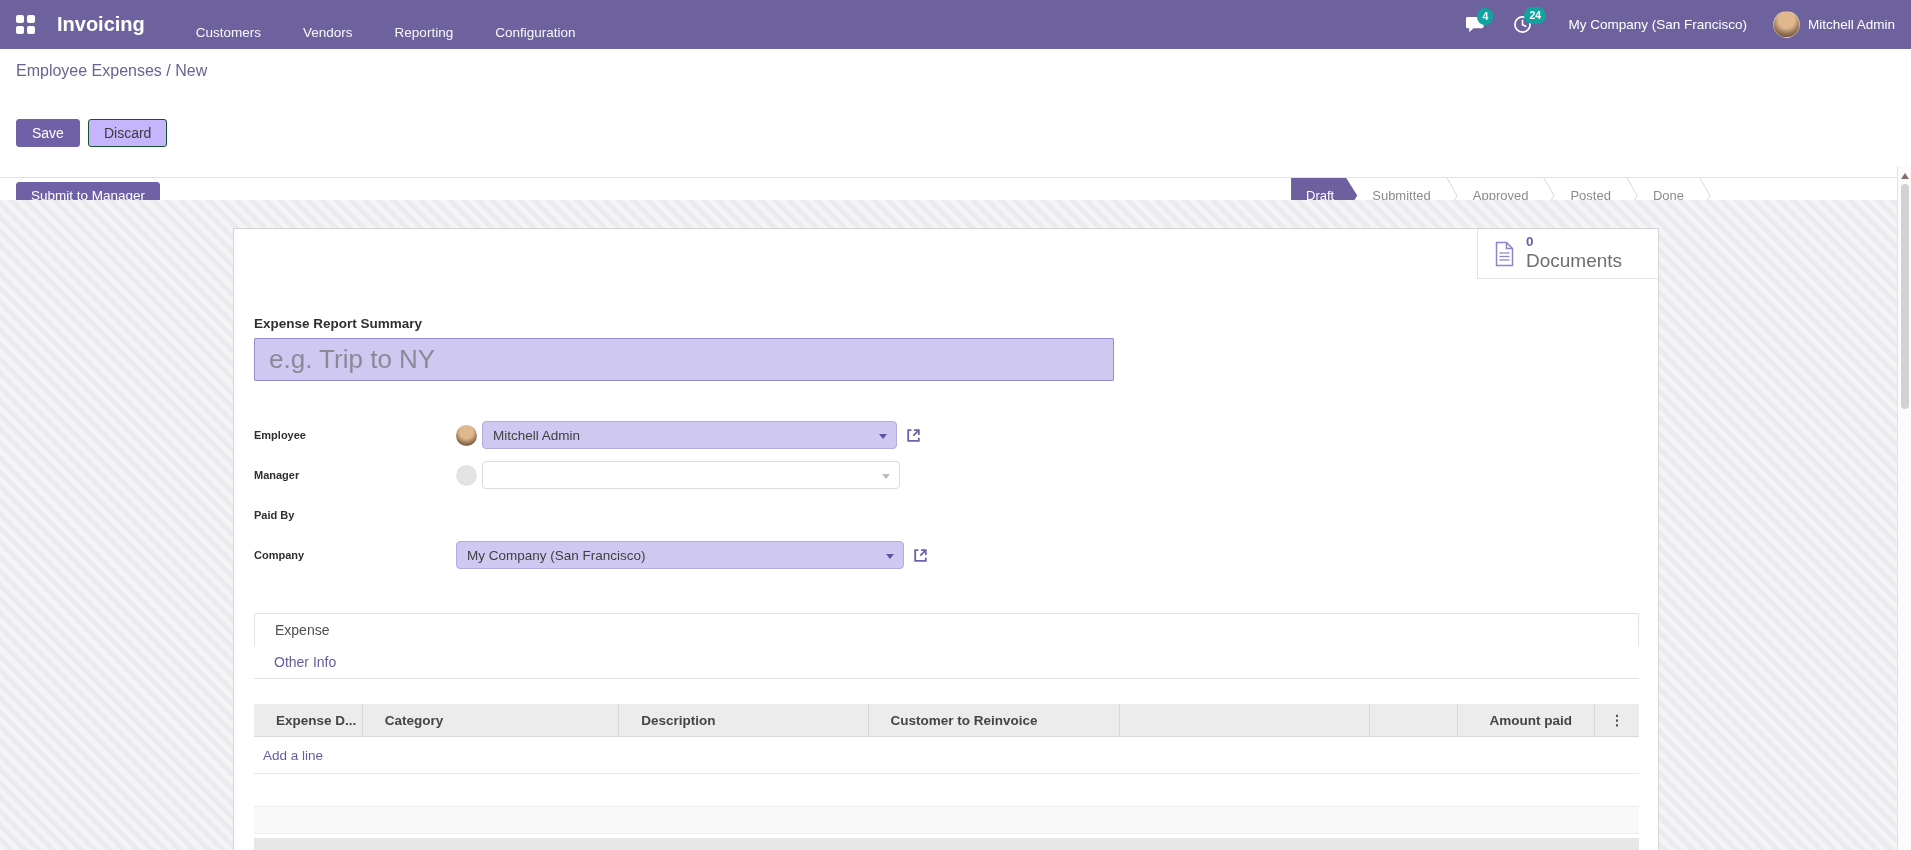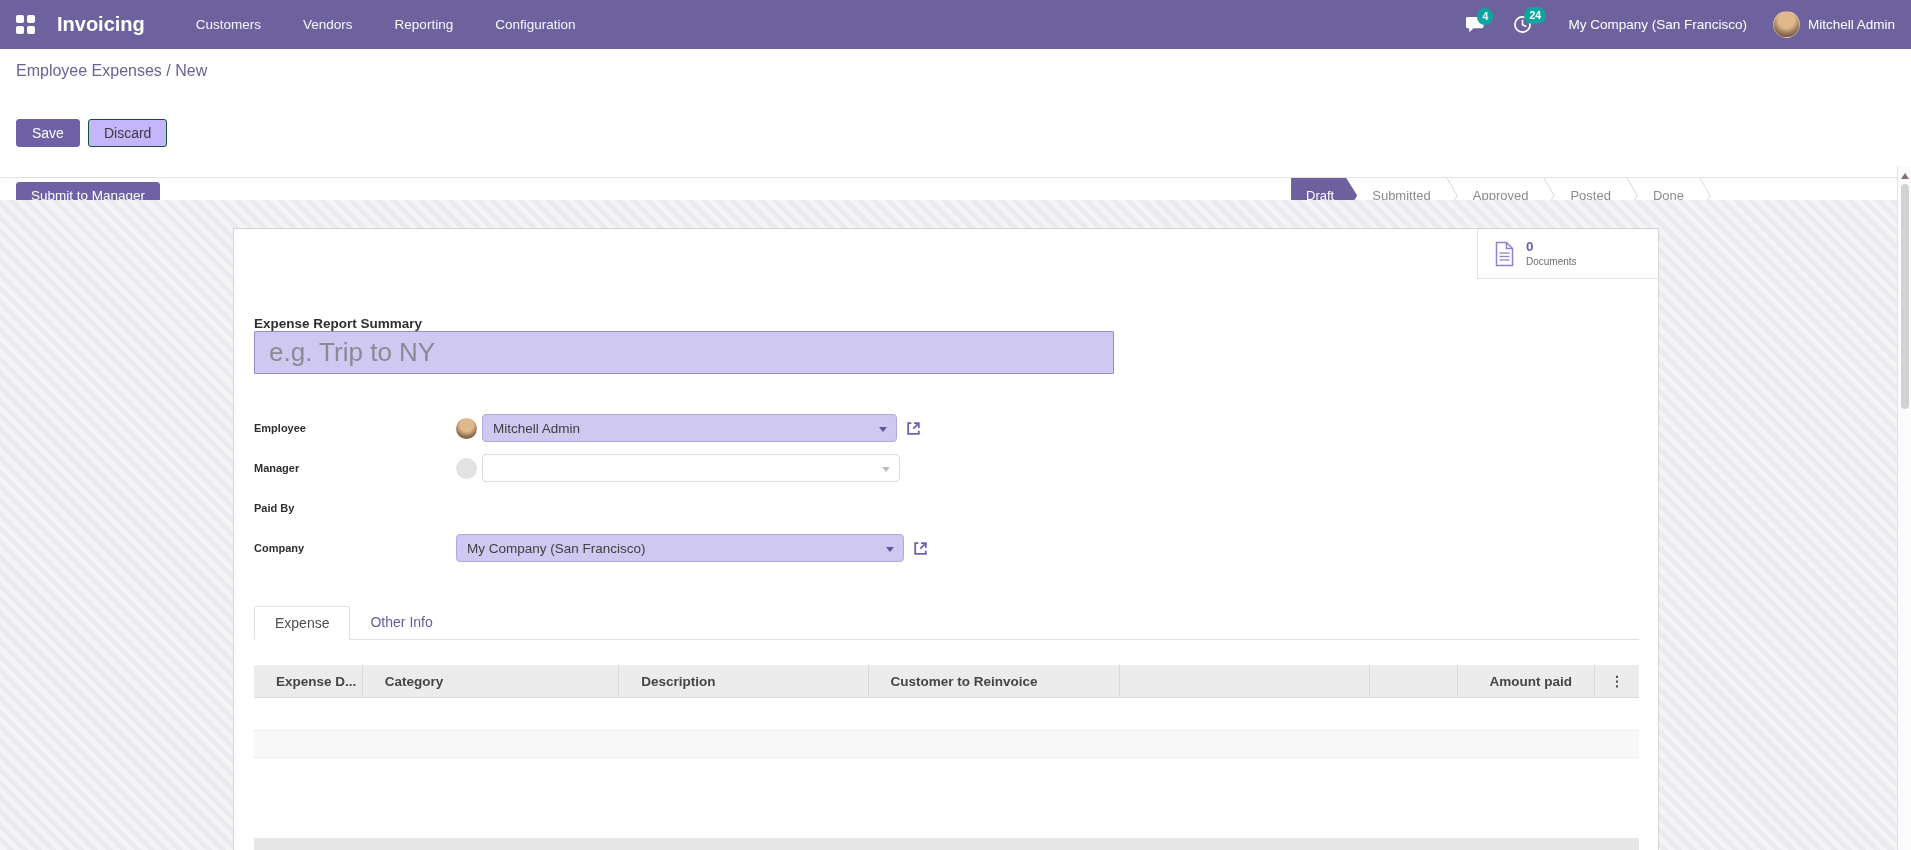--- a/index.html
+++ b/index.html
@@ -5,21 +5,21 @@
   * { margin:0; padding:0; box-sizing:border-box; }
   html,body { width:1911px; height:850px; font-family:"Liberation Sans", sans-serif; background:#fff; overflow:hidden; }
   .app { position:relative; width:1911px; height:850px; overflow:hidden; }
 
   
   .navbar { height:49px; background:#6e629e; display:flex; align-items:center; padding:0 16px; color:#fff; }
   .apps-icon { width:19px; height:19px; display:grid; grid-template-columns:8px 8px; grid-template-rows:8px 8px; gap:3px; cursor:pointer; }
   .apps-icon span { background:#fff; border-radius:2px; }
   .app-name { font-size:20px; font-weight:700; margin:0 30px 0 22px; cursor:pointer; }
   .nav-menu { display:flex; height:49px; }
-  .nav-menu-item { font-size:13.5px; line-height:49px; padding:0 21px; color:rgba(255,255,255,.95); cursor:pointer; }
+  .nav-menu-item { font-size:13.5px; line-height:49px; padding:8px 21px; color:rgba(255,255,255,.95); cursor:pointer; }
   .nav-right { margin-left:auto; display:flex; align-items:center; }
   .nav-ico { position:relative; margin:0 14px; cursor:pointer; display:flex; align-items:center; }
   .badge { position:absolute; top:-8px; left:11px; background:#10a4a0; color:#fff; font-size:10.5px; font-weight:700; line-height:1; padding:3px 5px; border-radius:9px; }
   .nav-company { font-size:13.5px; margin:0 26px 0 22px; cursor:pointer; }
   .nav-avatar { width:27px; height:27px; border-radius:50%; margin-right:8px;
     background: radial-gradient(circle at 50% 32%, #dfb88e 0 38%, #8a6a4c 70%, #4d3a2a 100%); border:1px solid rgba(255,255,255,.4); }
   .nav-user { font-size:13.5px; cursor:pointer; }
 
   
   .control-panel { height:116px; background:#fff; border-bottom:1px solid #e2e2e2; }
@@ -42,45 +42,45 @@
   
   .content { position:absolute; top:200px; left:0; right:0; bottom:0;
     background:repeating-linear-gradient(45deg,#f4f3f5 0 5px,#eceaee 5px 10px); }
   .sheet { position:absolute; top:28px; left:233px; width:1426px; height:calc(100% - 28px);
     background:#fff; border:1px solid #d6d6d6; border-bottom:none; }
 
   .docs-box { position:absolute; top:0; right:0; width:181px; height:50px; border-left:1px solid #e3e3e3;
     border-bottom:1px solid #e3e3e3; display:flex; align-items:center; gap:11px; padding-left:16px; cursor:pointer; background:#fff; }
   .docs-text { display:flex; flex-direction:column; line-height:1.2; }
   .docs-count { color:#6a5fa8; font-size:13.5px; font-weight:700; }
-  .docs-label { color:#6f6f6f; font-size:10px;text-align:right; }
+  .docs-label { color:#6f6f6f; font-size:19px;text-align:right; }
 
   .form-area { padding:87px 19px 0 20px; position:relative; height:100%; }
-  .summary-label { font-size:13.5px; font-weight:700; color:#2f2f2f; }
+  .summary-label { font-size:13.5px; font-weight:700; color:#2f2f2f; margin-bottom:7px; }
   .summary-input { display:block; width:860px; height:43px; background:#cfc9f1; border:1px solid #958cd0;
     border-radius:1px; font-family:inherit; font-size:26px; color:#3f3f3f; padding:0 14px; outline:none; }
   .summary-input::placeholder { color:#8a8a96; }
 
   .fields { margin-top:40px; }
   .field-row { display:flex; align-items:center; height:28px; margin-bottom:12px; }
   .field-label { width:202px; font-size:11px; font-weight:700; color:#2f2f2f; }
   .m2o { display:flex; align-items:center; }
   .avatar-sm { width:21px; height:21px; border-radius:50%; margin-right:5px; flex:none; }
   .avatar-photo { background: radial-gradient(circle at 50% 32%, #dfb88e 0 38%, #8a6a4c 70%, #4d3a2a 100%); }
   .avatar-empty { background:#e3e3e3; }
   .select { position:relative; height:28px; border-radius:4px; font-size:13.5px; display:flex; align-items:center;
     padding:0 26px 0 10px; cursor:pointer; }
   .select.filled { background:#cfc9f1; border:1px solid #b3aae2; color:#3f3f3f; }
   .select.empty { background:#fff; border:1px solid #dcdcdc; }
   .caret { position:absolute; right:9px; top:12px; width:0; height:0;
     border-left:4px solid transparent; border-right:4px solid transparent; border-top:5px solid #5f549e; }
   .caret.gray { border-top-color:#bbb; }
   .ext-link { margin-left:8px; cursor:pointer; display:flex; }
 
-  .tabs { display:flex; border-bottom:1px solid #dee2e6; margin-top:44px; }
+  .tabs { display:flex; border-bottom:1px solid #dee2e6; margin-top:44px;flex-direction:column; }
   .tab { padding:8px 20px; font-size:14px; cursor:pointer; }
   .tab.active { background:#fff; border:1px solid #dee2e6; border-bottom:1px solid #fff; margin-bottom:-1px;
     border-radius:2px 2px 0 0; color:#4f4f4f; }
   .tab.inactive { color:#655d9e; }
 
   .etable { margin-top:25px; }
   .thead { display:flex; background:#ececec; height:33px; border-bottom:1px solid #d9d9d9; }
   .th { font-size:13.5px; font-weight:700; color:#454545; padding:0 22px; border-right:1px solid #d9d9d9;
     display:flex; align-items:center; overflow:hidden; white-space:nowrap; cursor:pointer; }
   .th.right { justify-content:flex-end; }
@@ -259,20 +259,23 @@
           <div class="thead">
             <div class="th" style="width:109px;">Expense D...</div>
             <div class="th" style="width:257px;">Category</div>
             <div class="th" style="width:250px;">Description</div>
             <div class="th" style="width:252px;">Customer to Reinvoice</div>
             <div class="th" style="width:251px;"></div>
             <div class="th" style="width:88px;"></div>
             <div class="th right" style="width:137px;">Amount paid</div>
             <div class="th opts" style="width:41px;"></div>
           </div>
+          <div class="add-row">
+            <span class="add-link">Add a line</span>
+          </div>
           <div class="spacer"></div>
           <div class="tint-row"></div>
         </div>
 
         <div class="bottom-bar"></div>
       </div>
     </div>
   </div>
 
   <div class="scrollbar">

